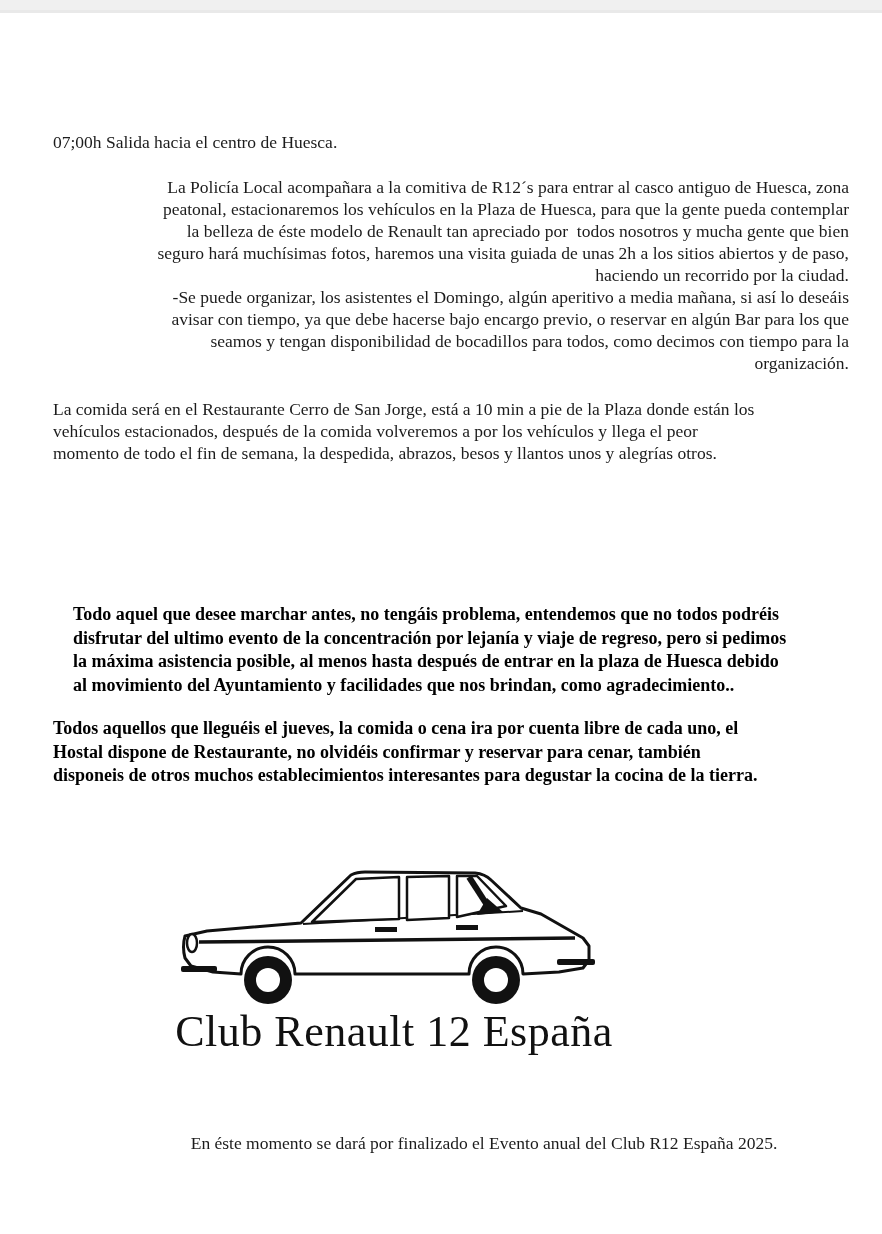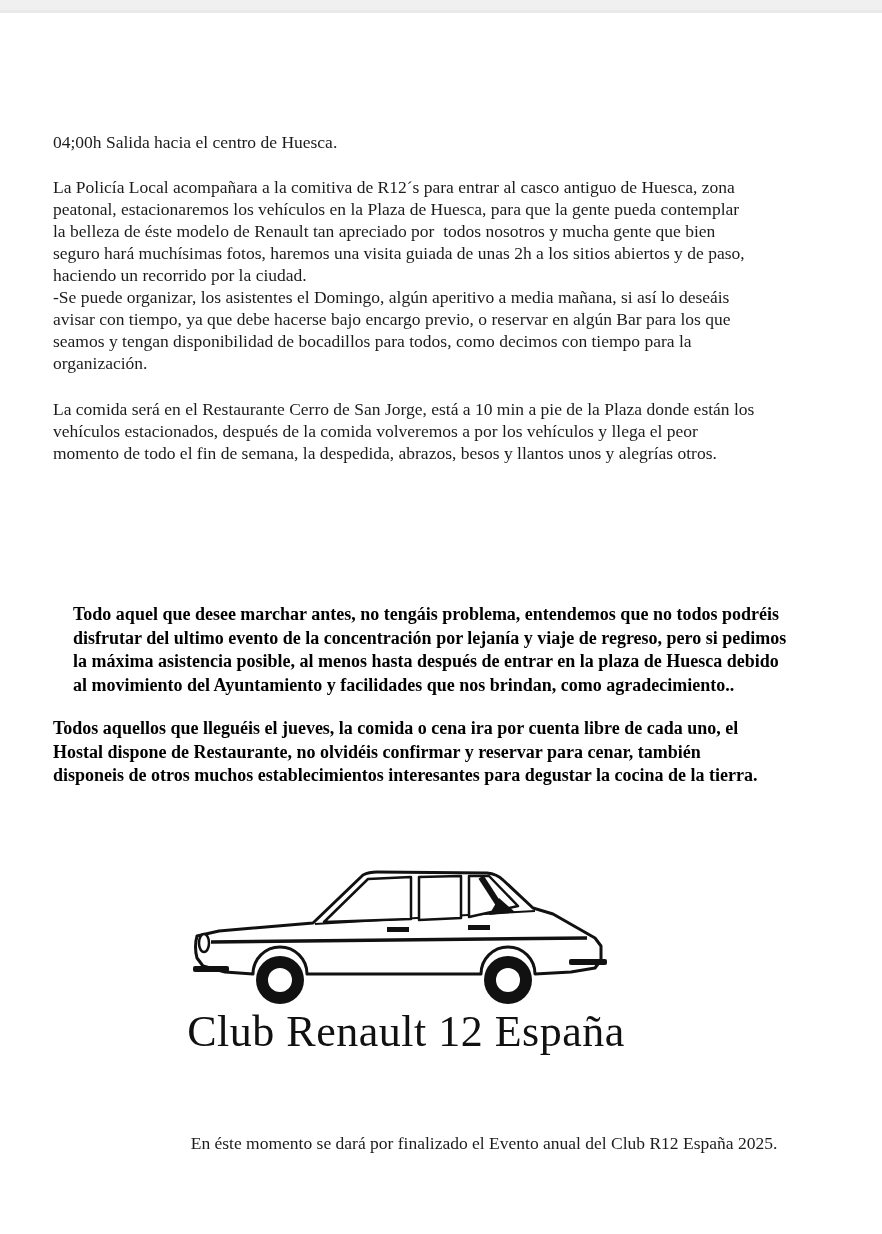--- a/index.html
+++ b/index.html
@@ -26,28 +26,28 @@
     line-height:22px;
     margin:0;
   }
   .para.bold {
     font-weight:bold;
     color:#000000;
     font-size:18px;
     line-height:23.5px;
   }
   #p1 { top:131px; }
-  #p2 { top:176px; }
+  #p2 { top:176px;text-align:right; }
   #p3 { top:398px; }
   #p4 { top:508px; }
   #p5 { top:603px;margin-left:20px; }
   #p6 { top:717px; }
   .logo {
     position:absolute;
-    top:862px; left:12px;
+    top:862px; left:0;
     width:788px;
     text-align:center;
   }
   .logo svg { display:block; margin:0 auto; }
   .logo-caption {
     font-size:44px;
     color:#111111;
     margin-top:-4px;
     letter-spacing:0.5px;
   }
@@ -61,21 +61,21 @@
     padding-left:43px;
   }
 </style>
 </head>
 <body>
 
 <div class="page">
 
   <div class="topstrip"></div>
 
-  <p id="p1" class="para">04;00h Salida hacia el centro de Huesca.</p>
+  <p id="p1" class="para">07;00h Salida hacia el centro de Huesca.</p>
 
   <p id="p2" class="para">La Policía Local acompañara a la comitiva de R12´s para entrar al casco antiguo de Huesca, zona
 peatonal, estacionaremos los vehículos en la Plaza de Huesca, para que la gente pueda contemplar
 la belleza de éste modelo de Renault tan apreciado por  todos nosotros y mucha gente que bien
 seguro hará muchísimas fotos, haremos una visita guiada de unas 2h a los sitios abiertos y de paso,
 haciendo un recorrido por la ciudad.
 -Se puede organizar, los asistentes el Domingo, algún aperitivo a media mañana, si así lo deseáis
 avisar con tiempo, ya que debe hacerse bajo encargo previo, o reservar en algún Bar para los que
 seamos y tengan disponibilidad de bocadillos para todos, como decimos con tiempo para la
 organización.</p>

